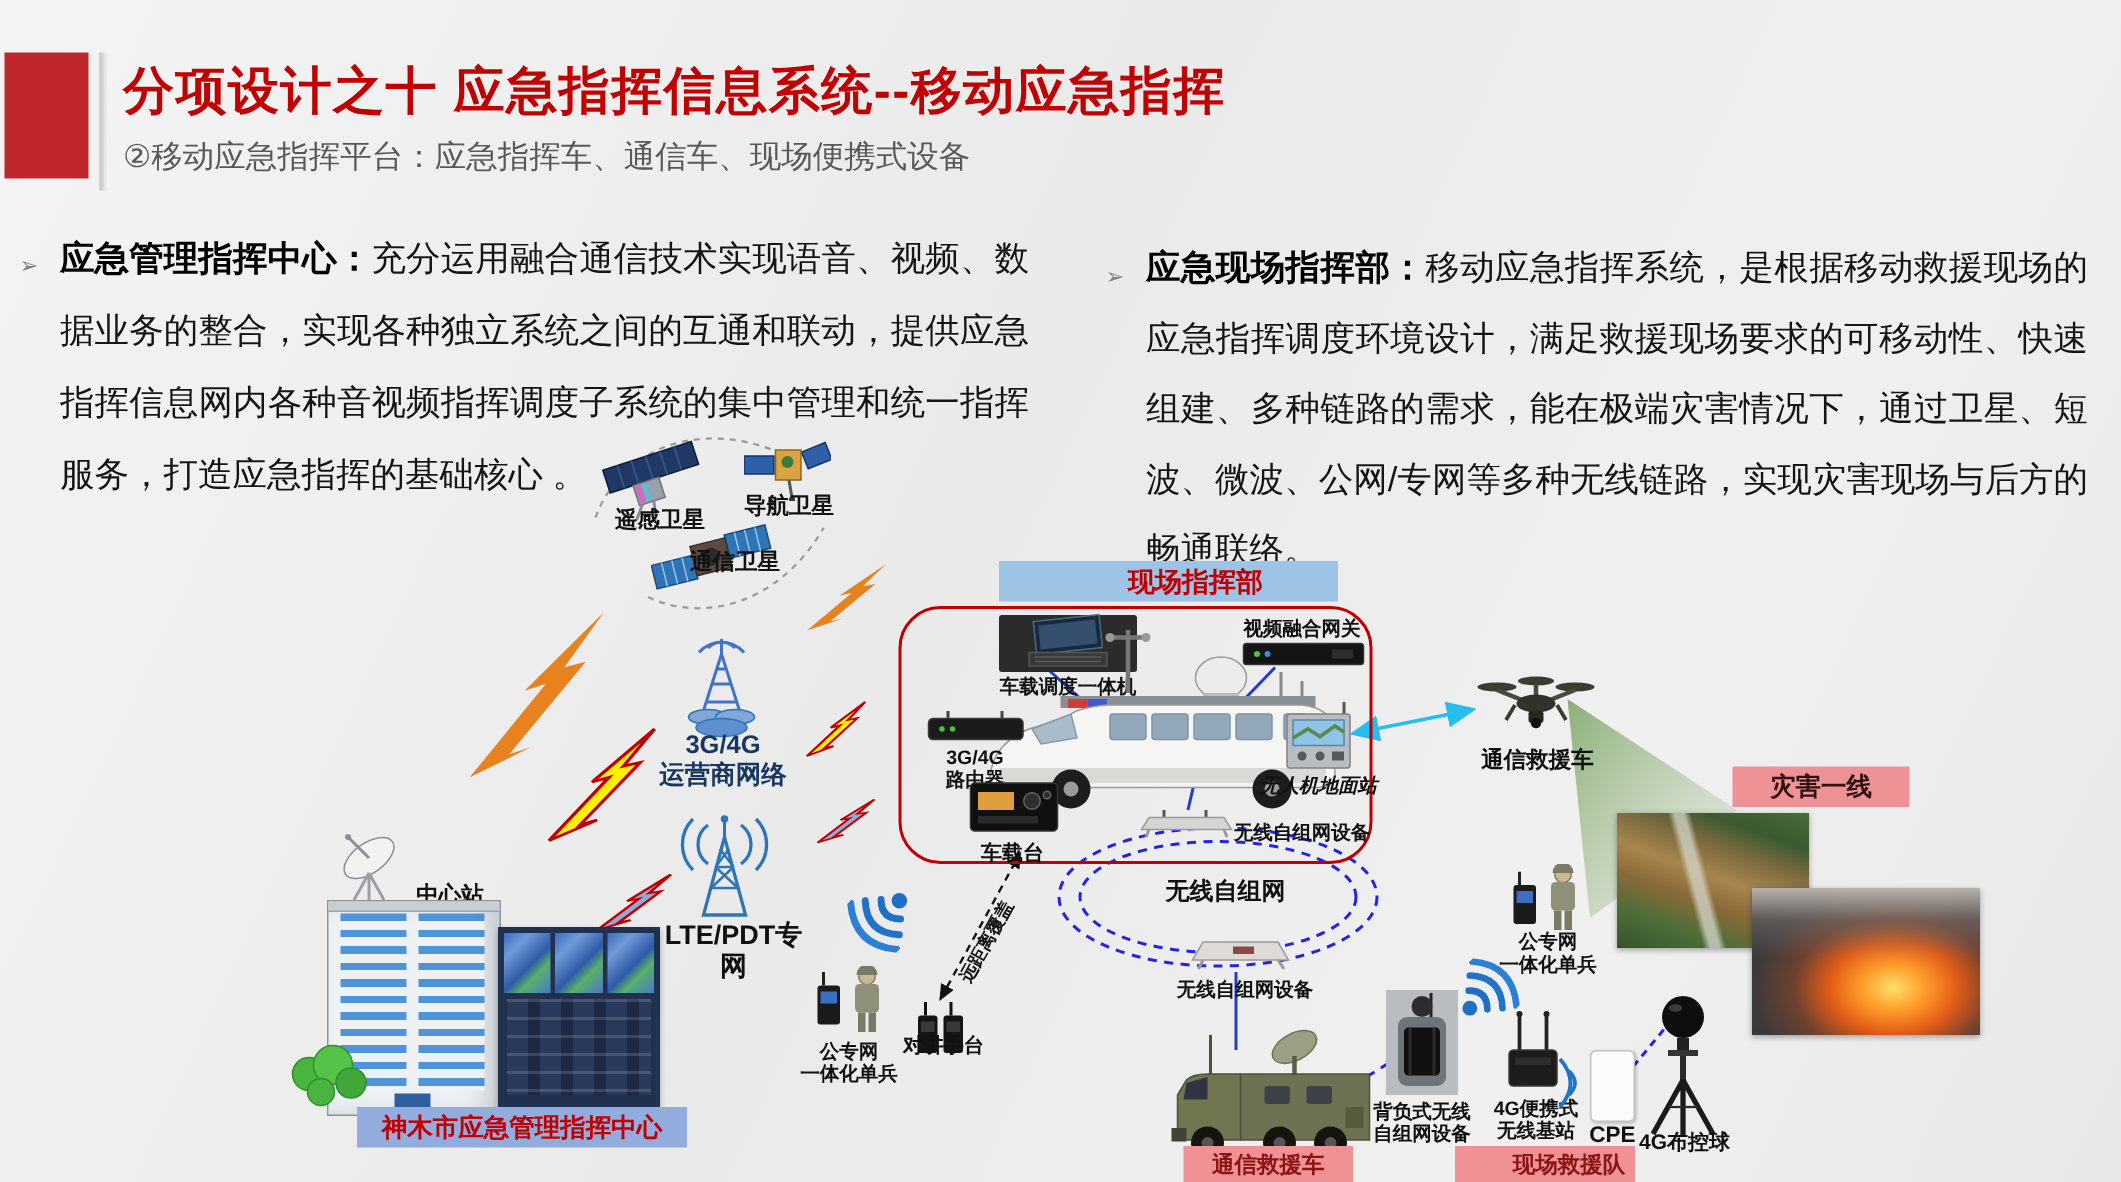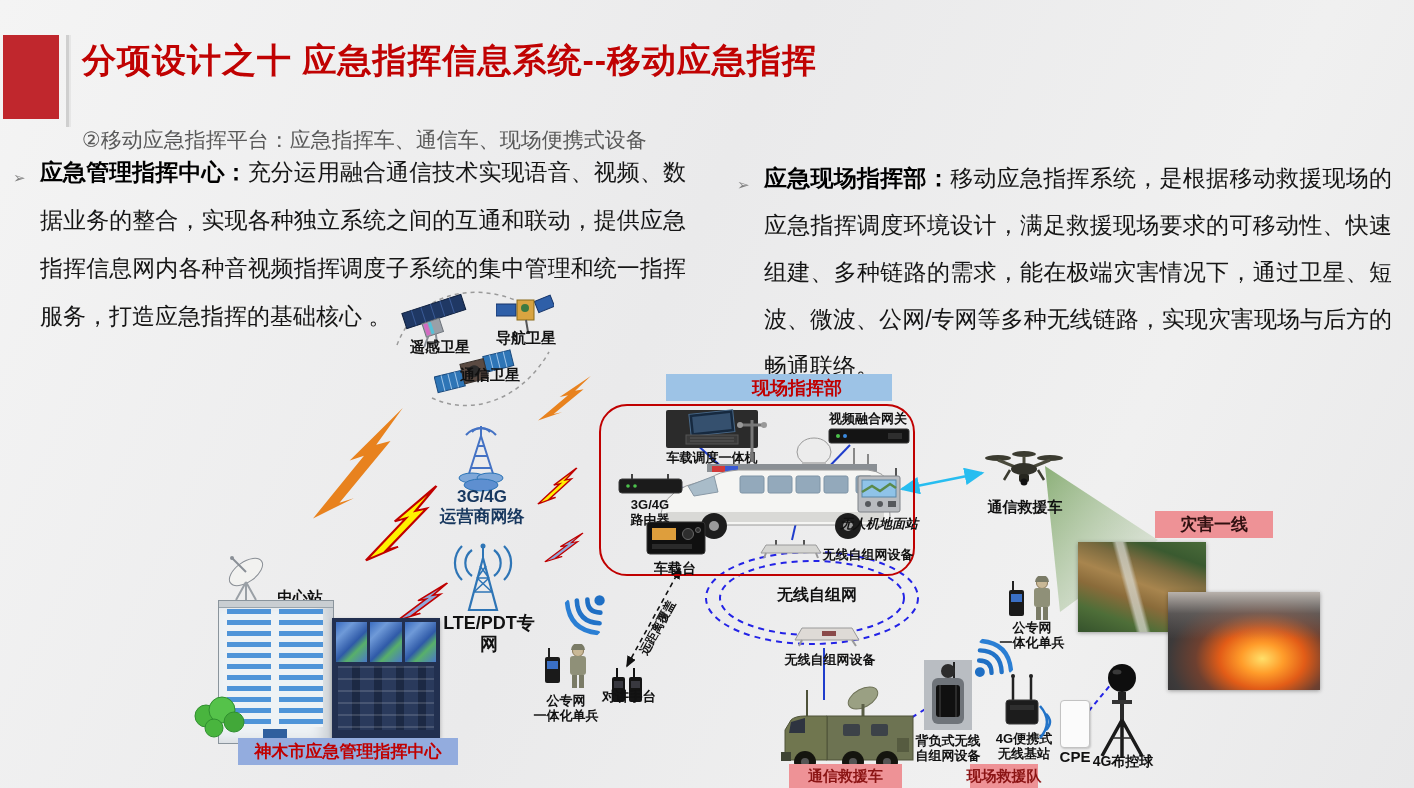--- a/index.html
+++ b/index.html
@@ -3,21 +3,21 @@
 <meta charset="utf-8">
 <style>
   html,body{margin:0;padding:0;background:#9a9a9a;}
   .slide{position:relative;width:1414px;height:788px;overflow:hidden;
     font-family:"Liberation Sans","DejaVu Sans",sans-serif;
     background:linear-gradient(115deg,#f4f4f4 0%,#eaeaeb 45%,#f0f0f0 75%,#e8e8e9 100%);}
   .abs{position:absolute;}
   .accent-bar{position:absolute;left:3px;top:35px;width:56px;height:84px;background:#c0272d;}
   .accent-line{position:absolute;left:66px;top:35px;width:3px;height:92px;background:#cfcfcf;box-shadow:2px 0 0 #e6e6e6;}
   .title{position:absolute;left:82px;top:38px;font-size:34px;font-weight:bold;color:#c00202;letter-spacing:1px;white-space:nowrap;}
-  .subtitle{position:absolute;left:82px;top:90px;font-size:21px;color:#595959;white-space:nowrap;margin-top:36px;}
+  .subtitle{position:absolute;left:82px;top:90px;font-size:21px;color:#595959;white-space:nowrap;}
   .para{position:absolute;font-size:23px;line-height:48px;color:#151515;text-align:justify;}
   .para b{color:#000;}
   .marker{position:absolute;font-size:15px;color:#7f7f7f;}
   .lbl{position:absolute;font-weight:bold;color:#111;text-align:center;white-space:pre-line;line-height:1.18;font-size:13px;}
   .tag{position:absolute;display:flex;align-items:center;justify-content:center;font-weight:bold;white-space:nowrap;}
   .tag-blue{background:#9dc3e6;color:#c00000;}
   .tag-pink{background:#ee9296;color:#8b1414;}
   .redbox{position:absolute;left:599px;top:404px;width:312px;height:168px;border:2.5px solid #c00000;border-radius:28px;}
   .cpe-box{position:absolute;left:1060px;top:700px;width:28px;height:46px;background:#fbfbfb;border:1px solid #c2c2c2;border-radius:4px;box-shadow:1px 1px 2px rgba(0,0,0,.18);}
   .building{position:absolute;left:218px;top:600px;width:114px;height:142px;border:1px solid #8a949c;background:#eef2f5;box-shadow:inset -10px 0 14px rgba(90,100,110,.25);}
@@ -423,15 +423,15 @@
     <circle cx="28" cy="16" r="14" fill="#0e0e0e"></circle>
     <ellipse cx="23" cy="10" rx="4.5" ry="2.5" fill="#3a3a3a"></ellipse>
     <rect x="24" y="30" width="8" height="8" fill="#222"></rect>
     <rect x="18" y="38" width="20" height="4" fill="#333"></rect>
     <rect x="26" y="42" width="4" height="18" fill="#2a2a2a"></rect>
     <path d="M28,58 L8,94 M28,58 L48,94 M28,58 L28,96" stroke="#1a1a1a" stroke-width="3.5"></path>
     <path d="M18,76 L38,76" stroke="#2a2a2a" stroke-width="1.5"></path>
   </svg>
   <div class="lbl" style="left:1080px;top:753px;width:86px;font-size:14px;">4G布控球</div>
 
-  <div class="tag tag-pink" style="left:970px;top:764px;width:68px;height:24px;font-size:15px;">现场救援队</div>
+  <div class="tag tag-pink" style="left:970px;top:764px;width:88px;height:24px;font-size:15px;padding-left:32px;">现场救援队</div>
 
 </div>
 
 </body></html>

